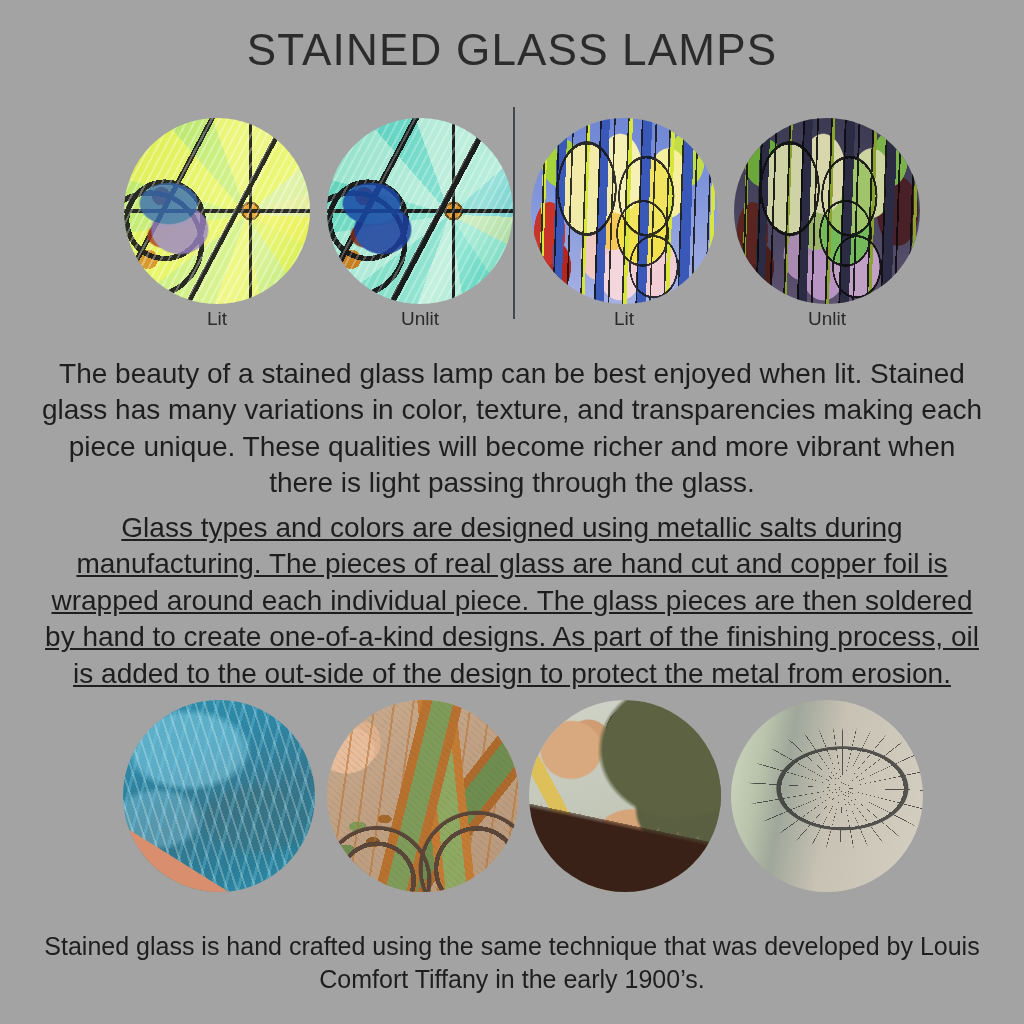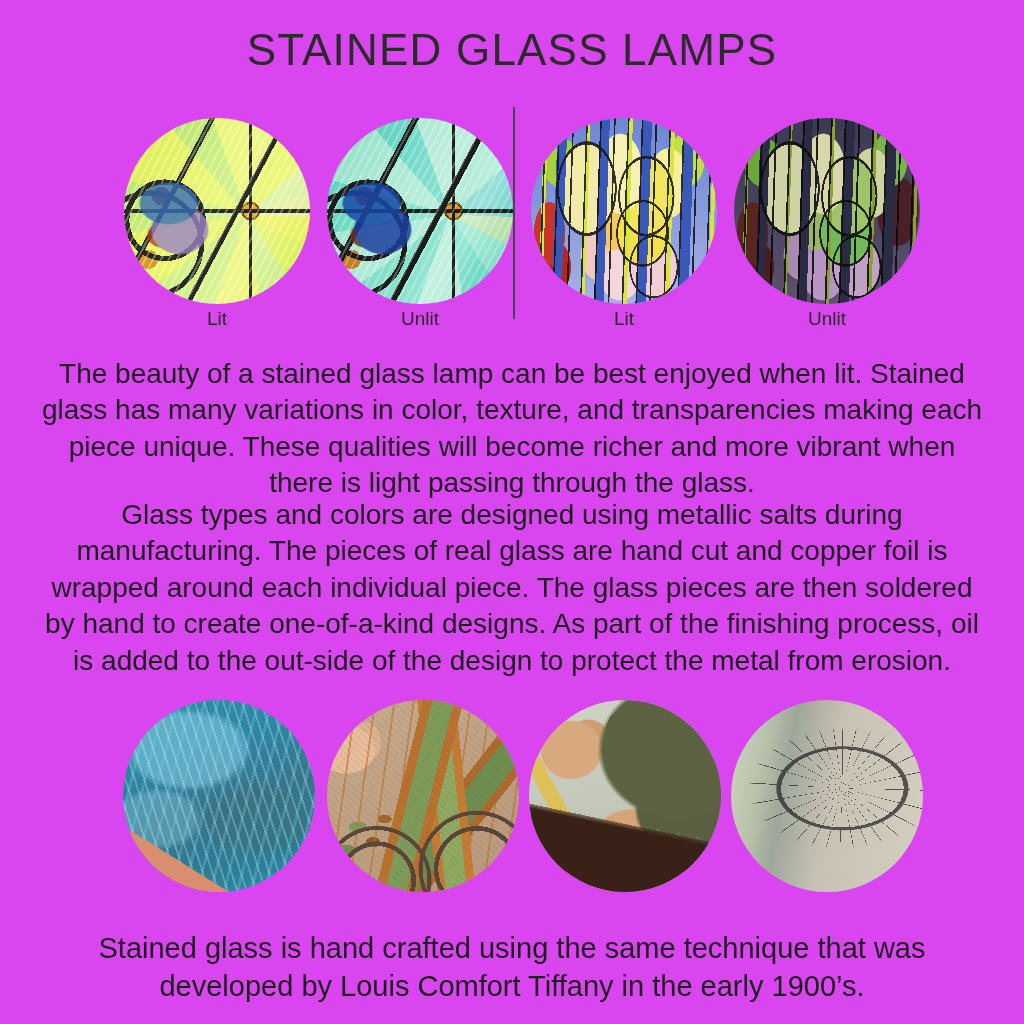--- a/index.html
+++ b/index.html
@@ -4,21 +4,21 @@
 <title>Stained Glass Lamps</title>
 <style>
   * { margin:0; padding:0; box-sizing:border-box; }
   html, body {
     width:1024px; height:1024px;
     background:#ffffff;
     font-family:"Liberation Sans", sans-serif;
     color:#2b2b2b;
     overflow:hidden;
   }
-  .page { position:relative; width:1024px; height:1024px; background:#d946ef; }
+  .page { position:relative; width:1024px; height:1024px; background:#a3a3a3; }
 
   
   .title {
     position:absolute; left:0; top:26px; width:1024px;
     text-align:center;
     font-size:44px; font-weight:400; letter-spacing:1.2px;
     color:#2b2b2b; line-height:1.1;
   }
 
   
@@ -47,38 +47,38 @@
   .cmp-label.c2 { left:531px; }
   .cmp-label.c3 { left:734px; }
 
   
   .para {
     position:absolute; left:36px; width:952px;
     text-align:center; font-size:28px; line-height:1.30;
     color:#1e1e1e;
   }
   .para.p1 { top:356px; }
-  .para.p2 { top:497px; }
+  .para.p2 { top:510px;text-decoration:underline; }
 
   
   .process-row { position:absolute; left:0; top:700px; width:1024px; height:192px; }
   .proc-cell { position:absolute; top:0; width:192px; height:192px; }
   .proc-cell.c0 { left:123px; }
   .proc-cell.c1 { left:327px; }
   .proc-cell.c2 { left:529px; }
   .proc-cell.c3 { left:731px; }
   .proc-circ {
     position:relative; width:192px; height:192px;
     border-radius:50%; overflow:hidden;
   }
 
   
   .footer {
     position:absolute; left:36px; top:930px; width:952px;
-    text-align:center; font-size:29px; line-height:1.30; color:#1e1e1e;
+    text-align:center; font-size:25px; line-height:1.30; color:#1e1e1e;
   }
 
   
   .art { position:absolute; inset:0; }
 
   
   .art-lit-geo {
     background:
       radial-gradient(circle at 68% 50%, #e9a431 0 4.5%, #7a5a14 4.5% 6%, transparent 6%),
       radial-gradient(circle at 20% 42%, #8c3b13 0 5%, transparent 5%),

